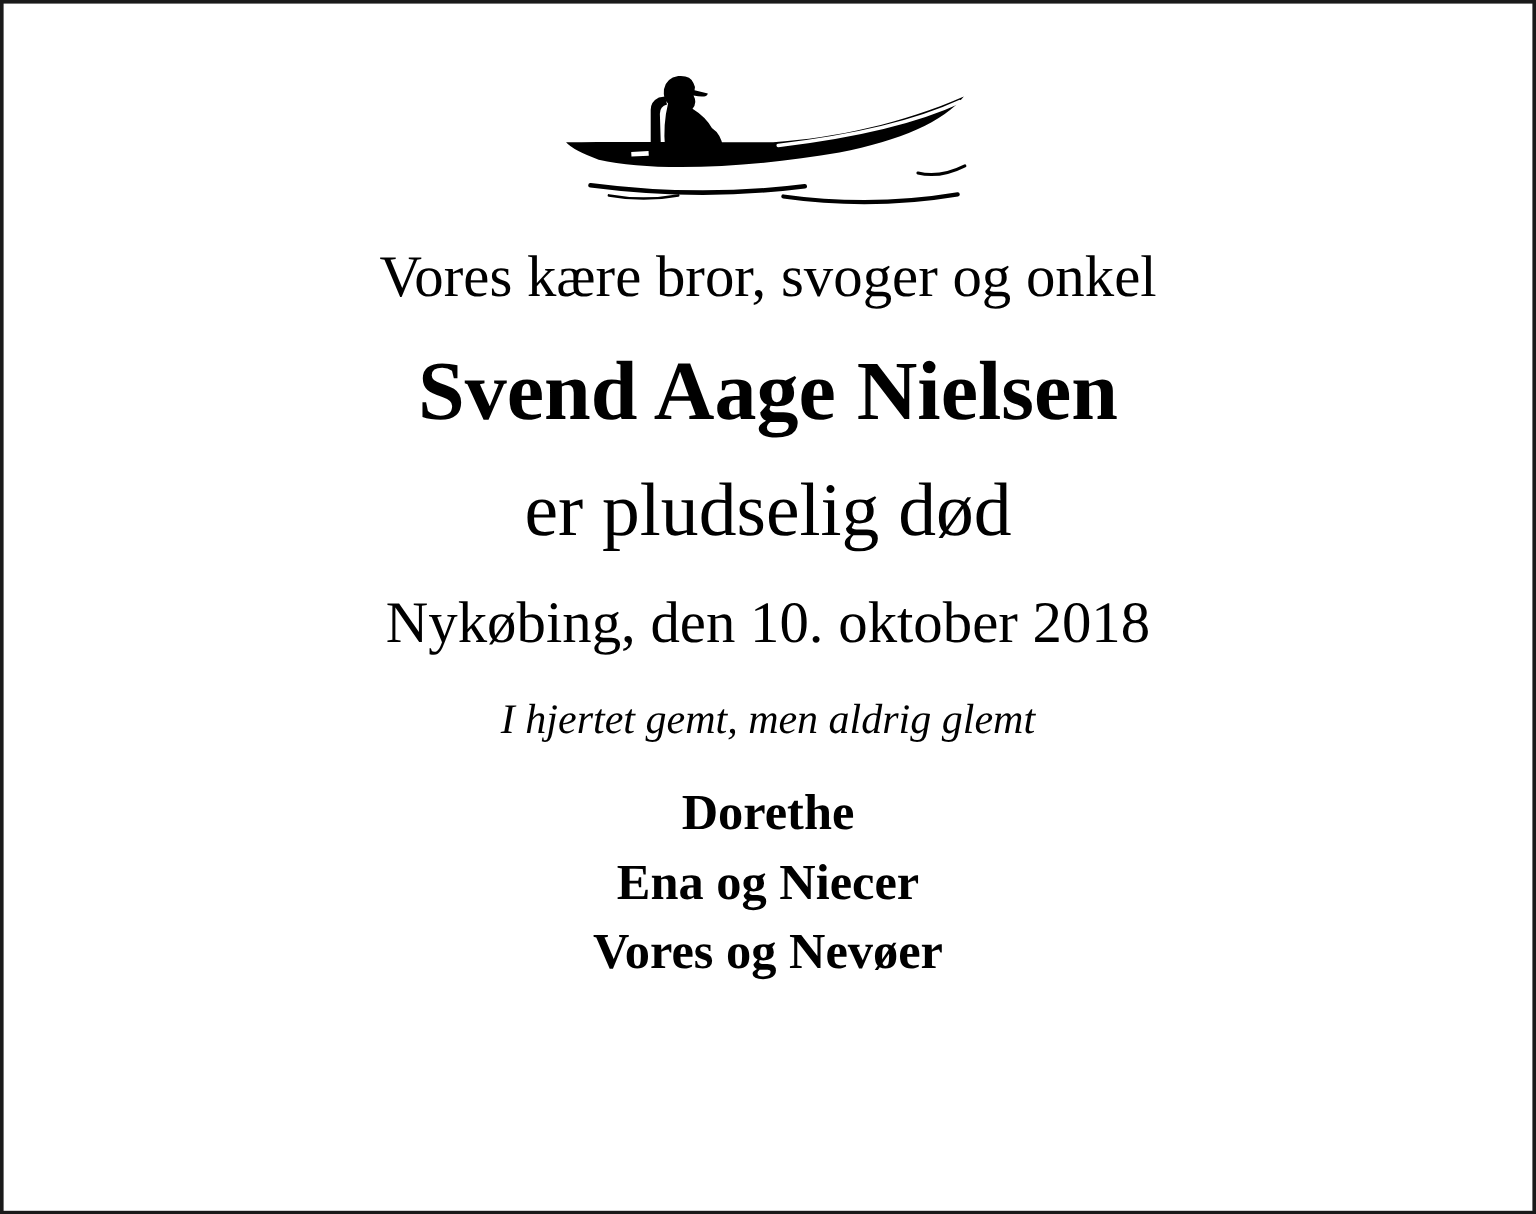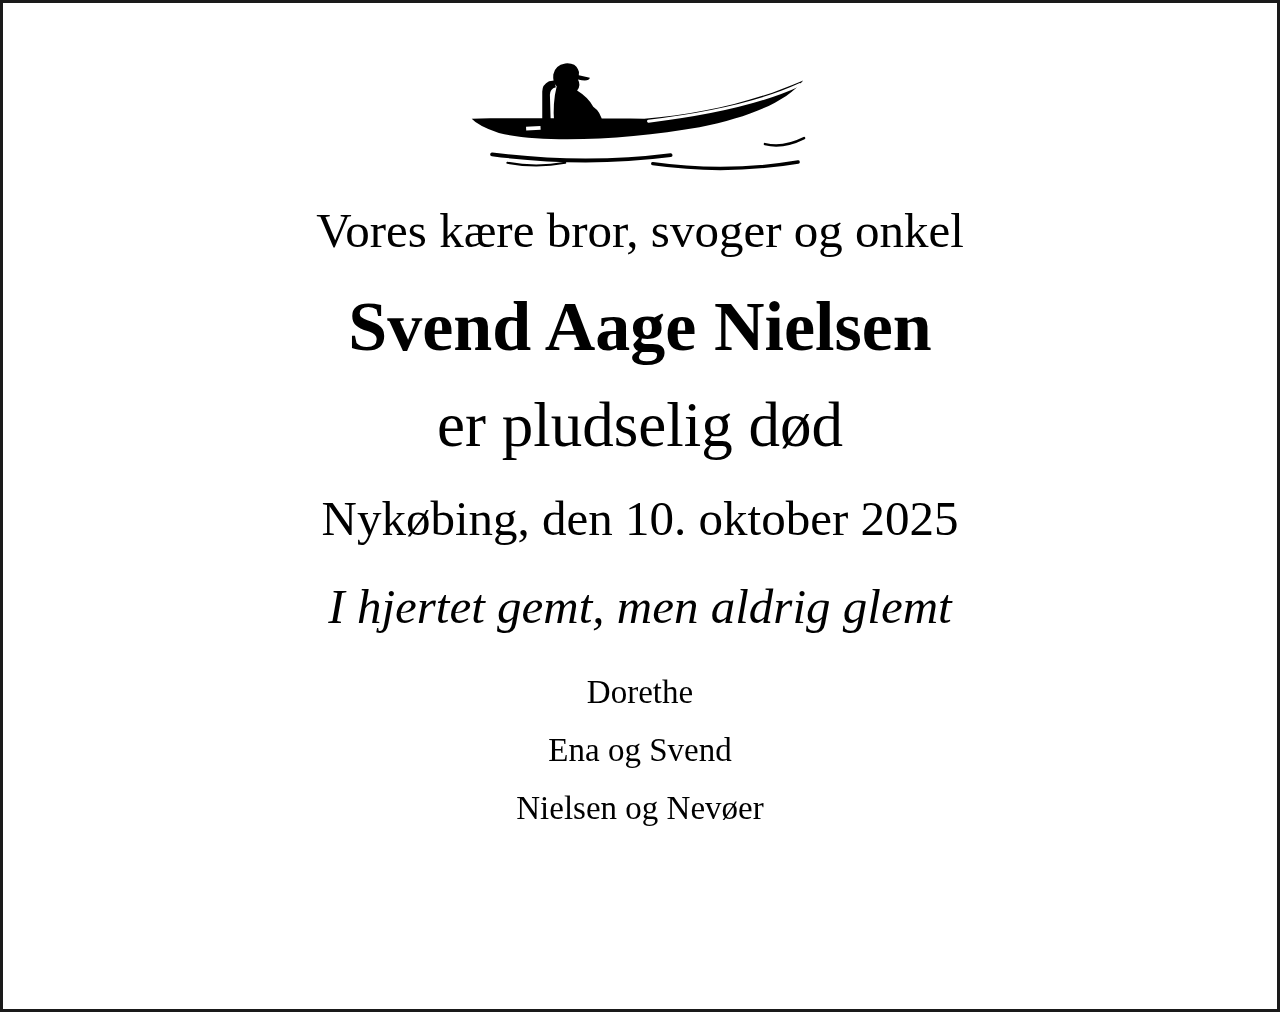--- a/index.html
+++ b/index.html
@@ -45,28 +45,28 @@
     margin-top: 37px;
     font-size: 70px;
     line-height: 1;
     font-weight: bold;
   }
   .line-birth   { margin-top: 30px; font-size: 49px; line-height: 1; }
   .line-death   { margin-top: 32px; font-size: 63px; line-height: 1; }
   .line-place   { margin-top: 37px; font-size: 49px; line-height: 1; }
   .verse {
     margin-top: 39px;
-    font-size: 49px;
+    font-size: 35px;
     line-height: 1;
     font-style: italic;
   }
   .signatories {
     margin-top: 32px;
-    font-size: 33px;
-    font-weight: normal;
+    font-size: 42px;
+    font-weight: bold;
     line-height: 58px;
     text-align: center;
   }
   .signatories span { display: block; white-space: nowrap; }
 </style>
 </head>
 <body>
 
 <div class="page">
   <div class="content">
@@ -102,24 +102,24 @@
       </g>
     </svg>
 
     <p class="intro">Vores kære bror, svoger og onkel</p>
 
     <h1 class="deceased-name">Svend Aage Nielsen</h1>
 
 
     <p class="line-death">er pludselig død</p>
 
-    <p class="line-place">Nykøbing, den 10. oktober 2025</p>
+    <p class="line-place">Nykøbing, den 10. oktober 2018</p>
 
     <p class="verse">I hjertet gemt, men aldrig glemt</p>
 
     <div class="signatories">
       <span>Dorethe</span>
-      <span>Ena og Svend</span>
-      <span>Nielsen og Nevøer</span>
+      <span>Ena og Niecer</span>
+      <span>Vores og Nevøer</span>
     </div>
 
   </div>
 </div>
 
 </body></html>

